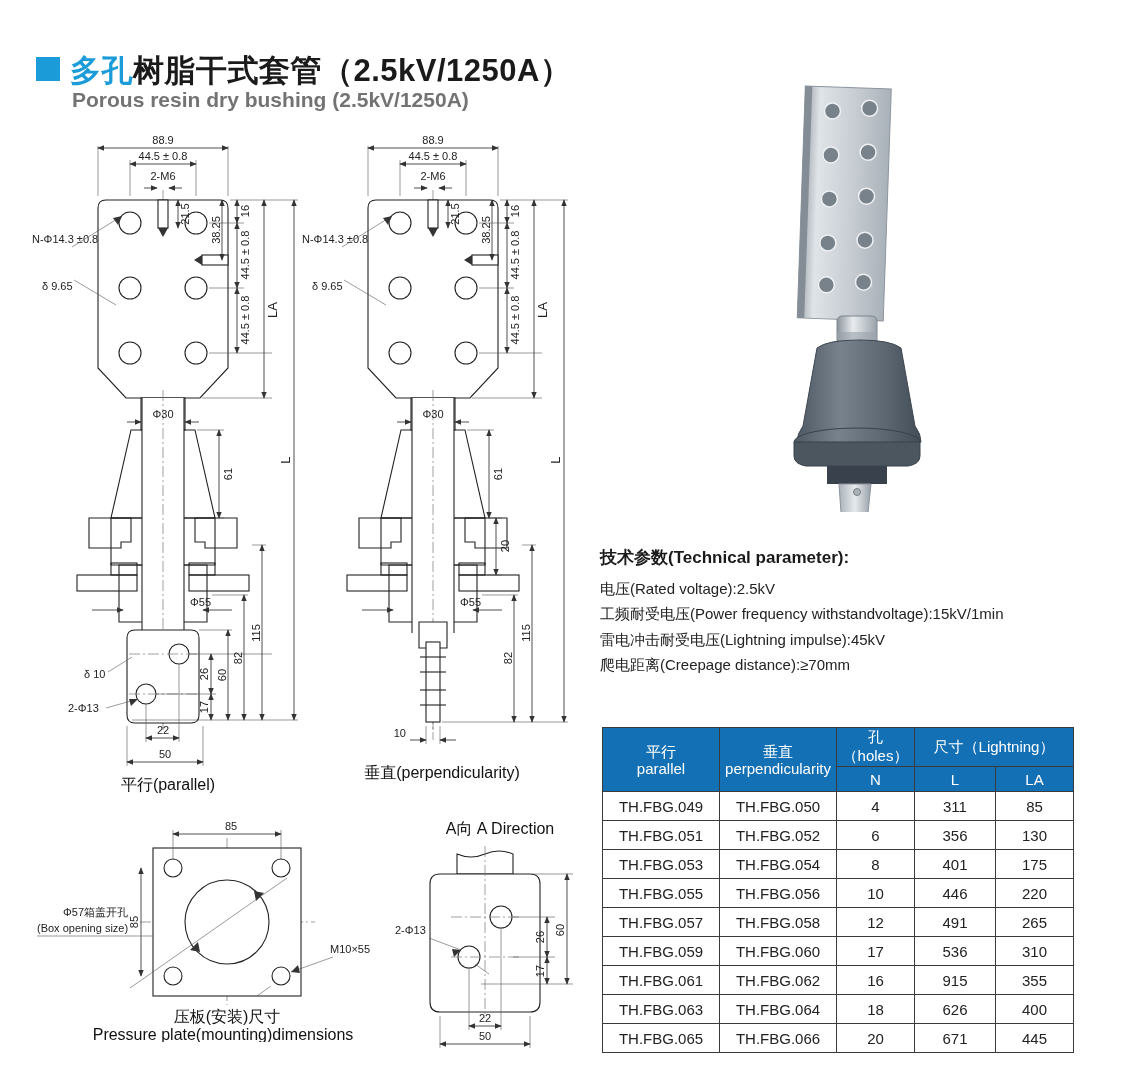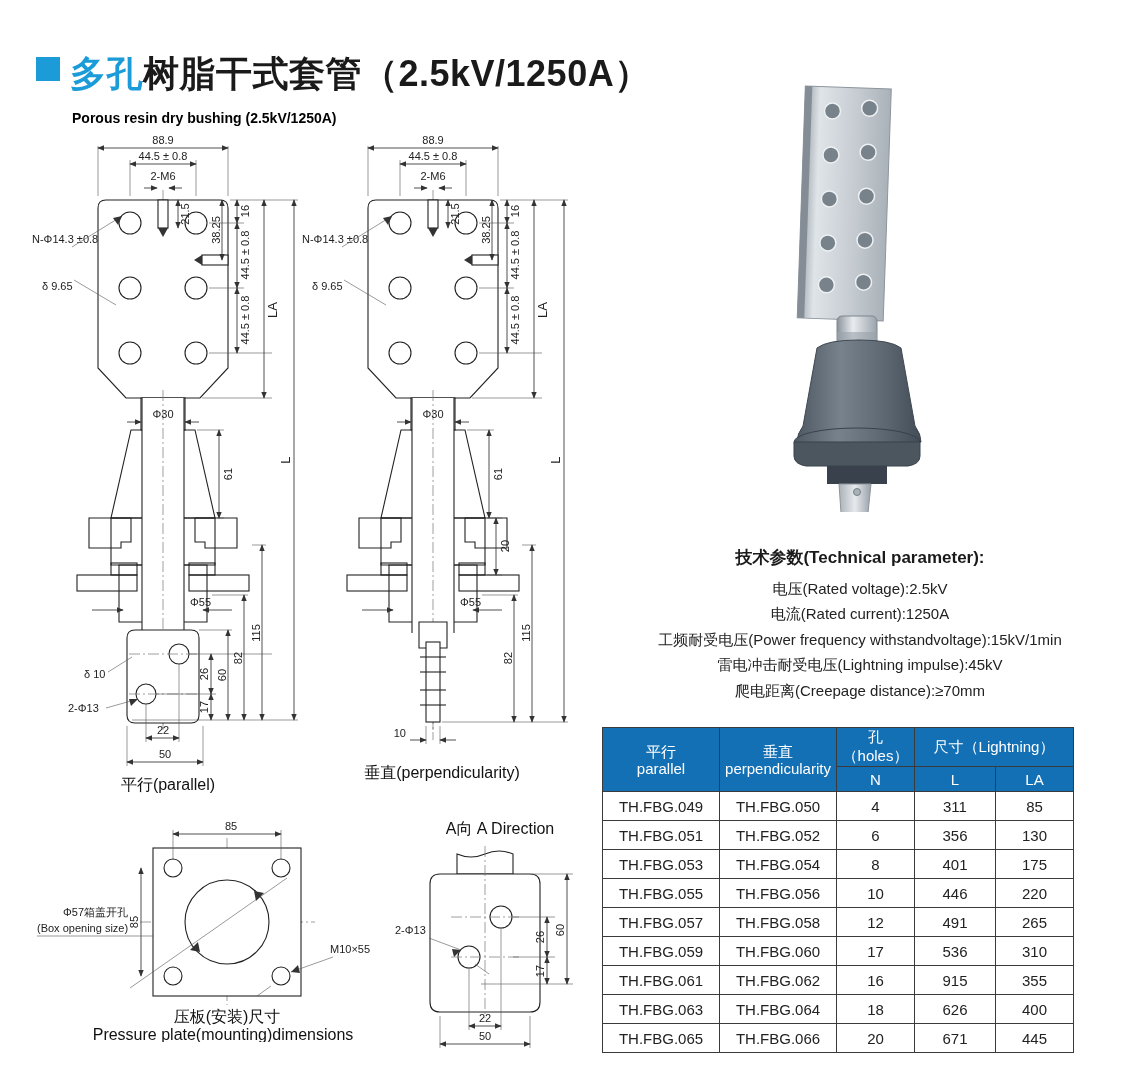--- a/index.html
+++ b/index.html
@@ -1,25 +1,25 @@
 <!DOCTYPE html>
 <html><head>
 <meta charset="utf-8">
 <style>
   html,body{margin:0;padding:0;background:#fff;}
   .page{position:relative;width:1128px;height:1076px;background:#ffffff;
         font-family:"Liberation Sans",sans-serif;color:#1a1a1a;overflow:hidden;}
   
   .hdr{position:absolute;left:36px;top:50px;}
   .hdr .sq{position:absolute;left:0;top:7px;width:24px;height:24px;background:#1b9cd8;}
-  .hdr .t1{position:absolute;left:34px;top:0;white-space:nowrap;font-size:36px;font-weight:bold;letter-spacing:.5px;}
+  .hdr .t1{position:absolute;left:34px;top:0;white-space:nowrap;font-size:31px;font-weight:bold;letter-spacing:.5px;}
   .hdr .t1 .blue{color:#1b9cd8;}
-  .hdr .t2{position:absolute;left:36px;top:38px;white-space:nowrap;font-size:14px;font-weight:bold;color:#000000;margin-top:22px;}
+  .hdr .t2{position:absolute;left:36px;top:38px;white-space:nowrap;font-size:21px;font-weight:bold;color:#737373;}
   
-  .tech{position:absolute;left:600px;top:546px;width:520px;text-align:center;}
+  .tech{position:absolute;left:600px;top:546px;width:520px;}
   .tech .th{font-size:17px;font-weight:bold;margin-bottom:7px;}
   .tech .tl{font-size:15px;line-height:25.4px;color:#222;white-space:nowrap;}
   
   .tbl{position:absolute;left:602px;top:727px;border-collapse:collapse;}
   .tbl th,.tbl td{border:1px solid #3a3a3a;text-align:center;font-size:15px;padding:0;}
   .tbl th{background:#1470b5;color:#fff;font-weight:normal;}
   .tbl .h2l{line-height:17px;}
   .tbl td{height:28px;color:#222;background:#fff;}
   .c1{width:116px;margin-top:32px;} .c2{width:116px;} .c3{width:77px;} .c4{width:80px;} .c5{width:77px;}
   
@@ -354,21 +354,20 @@
     <g>
       <path d="M74,404 h32 l-6,58 h-22 z" fill="url(#bladeG)" stroke="#8d959d"></path>
       <circle cx="88" cy="440" r="5" fill="#6f7880" stroke="#e8ecef"></circle>
       <circle cx="92" cy="412" r="3.5" fill="#aab2b9" stroke="#777f87"></circle>
     </g>
   </svg>
 
   <div class="tech">
     <div class="th">技术参数(Technical parameter):</div>
     <div class="tl">电压(Rated voltage):2.5kV</div>
-    <div class="tl">电流(Rated current):1250A</div>
     <div class="tl">工频耐受电压(Power frequency withstandvoltage):15kV/1min</div>
     <div class="tl">雷电冲击耐受电压(Lightning impulse):45kV</div>
     <div class="tl">爬电距离(Creepage distance):≥70mm</div>
   </div>
 
   <table class="tbl">
     <thead>
       <tr>
         <th class="c1 h2l" rowspan="2"><span>平行</span><br><span>parallel</span></th>
         <th class="c2 h2l" rowspan="2"><span>垂直</span><br><span>perpendicularity</span></th>

